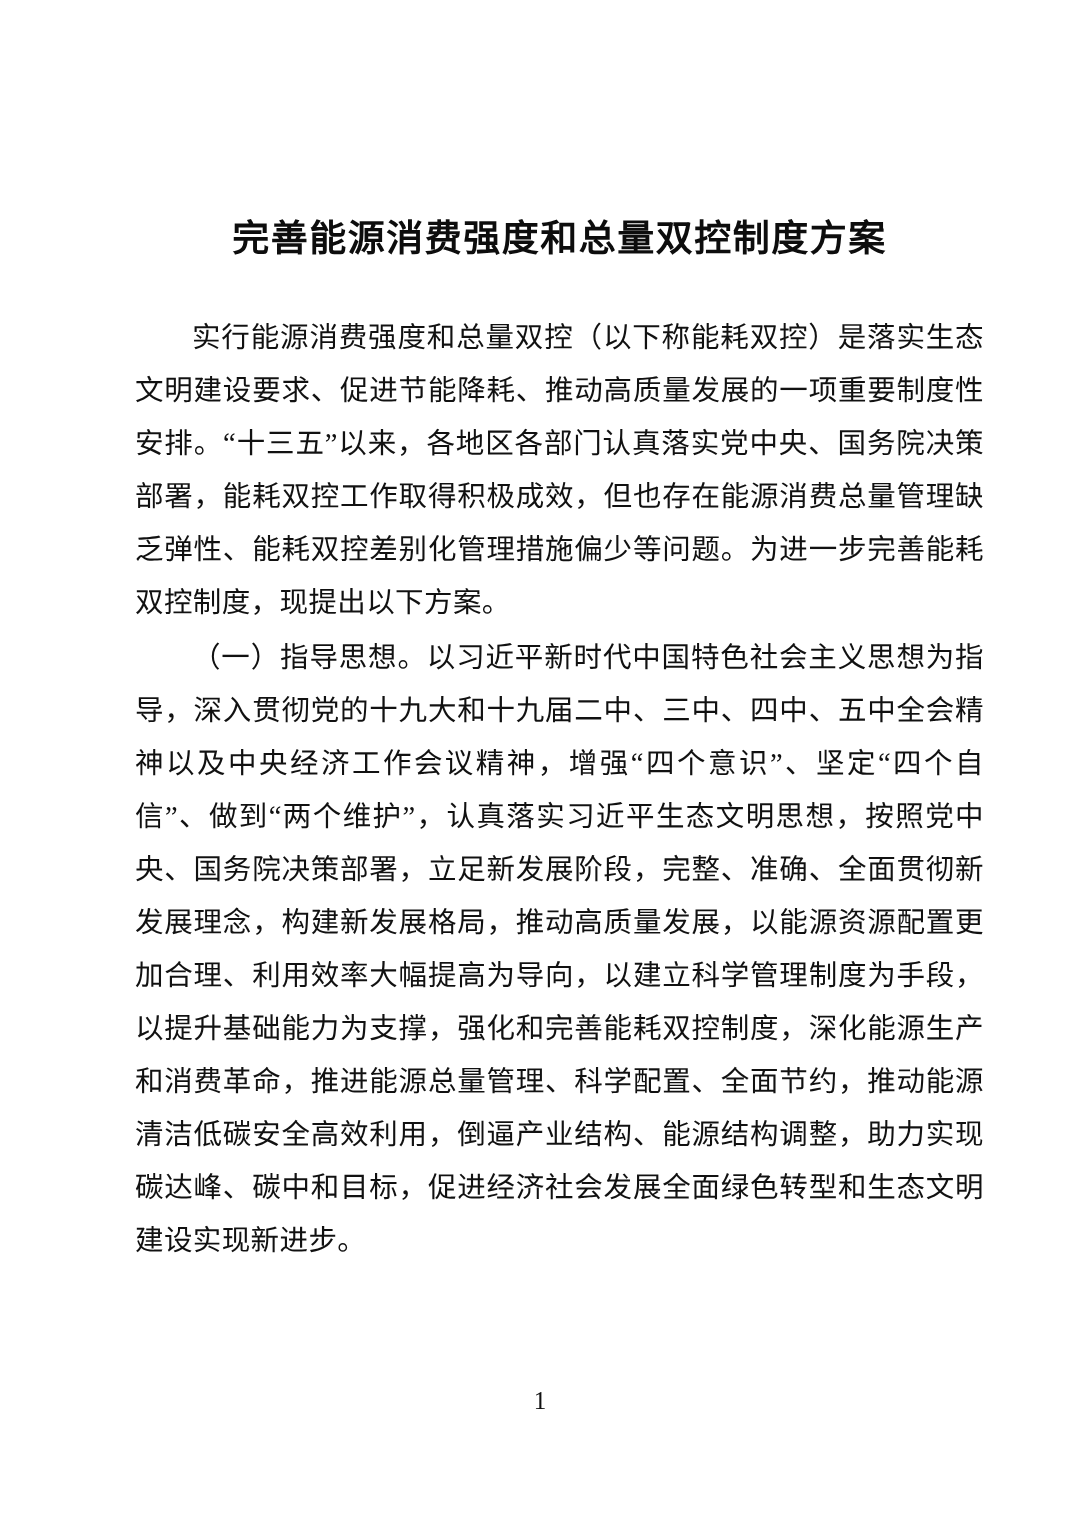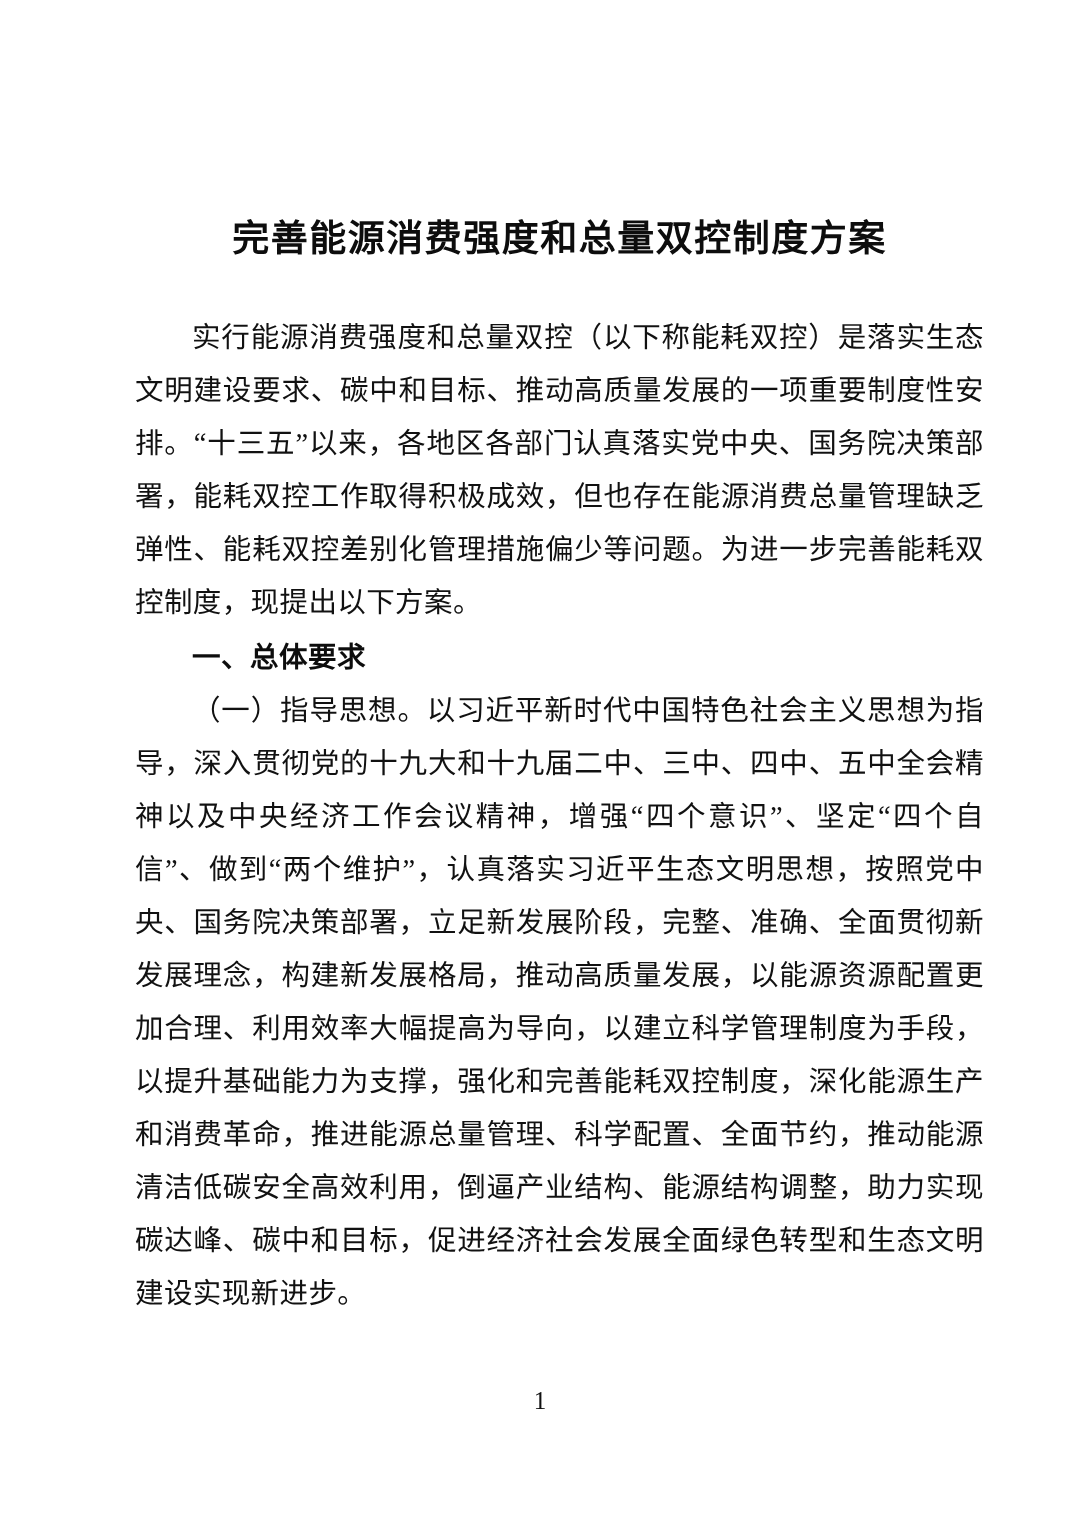--- a/index.html
+++ b/index.html
@@ -64,21 +64,20 @@
     color: #111111;
   }
 </style>
 </head>
 <body>
 
 <div class="page">
 
   <h1 class="doc-title">完善能源消费强度和总量双控制度方案</h1>
 
-  <p class="para">实行能源消费强度和总量双控（以下称能耗双控）是落实生态文明建设要求、碳中和目标、推动高质量发展的一项重要制度性安排。“十三五”以来，各地区各部门认真落实党中央、国务院决策部署，能耗双控工作取得积极成效，但也存在能源消费总量管理缺乏弹性、能耗双控差别化管理措施偏少等问题。为进一步完善能耗双控制度，现提出以下方案。</p>
+  <p class="para">实行能源消费强度和总量双控（以下称能耗双控）是落实生态文明建设要求、促进节能降耗、推动高质量发展的一项重要制度性安排。“十三五”以来，各地区各部门认真落实党中央、国务院决策部署，能耗双控工作取得积极成效，但也存在能源消费总量管理缺乏弹性、能耗双控差别化管理措施偏少等问题。为进一步完善能耗双控制度，现提出以下方案。</p>
 
-  <p class="heading">一、总体要求</p>
 
   <p class="para">（一）指导思想。以习近平新时代中国特色社会主义思想为指导，深入贯彻党的十九大和十九届二中、三中、四中、五中全会精神以及中央经济工作会议精神，增强“四个意识”、坚定“四个自信”、做到“两个维护”，认真落实习近平生态文明思想，按照党中央、国务院决策部署，立足新发展阶段，完整、准确、全面贯彻新发展理念，构建新发展格局，推动高质量发展，以能源资源配置更加合理、利用效率大幅提高为导向，以建立科学管理制度为手段，以提升基础能力为支撑，强化和完善能耗双控制度，深化能源生产和消费革命，推进能源总量管理、科学配置、全面节约，推动能源清洁低碳安全高效利用，倒逼产业结构、能源结构调整，助力实现碳达峰、碳中和目标，促进经济社会发展全面绿色转型和生态文明建设实现新进步。</p>
 
   <div class="page-number">1</div>
 
 </div>
 
 </body></html>

